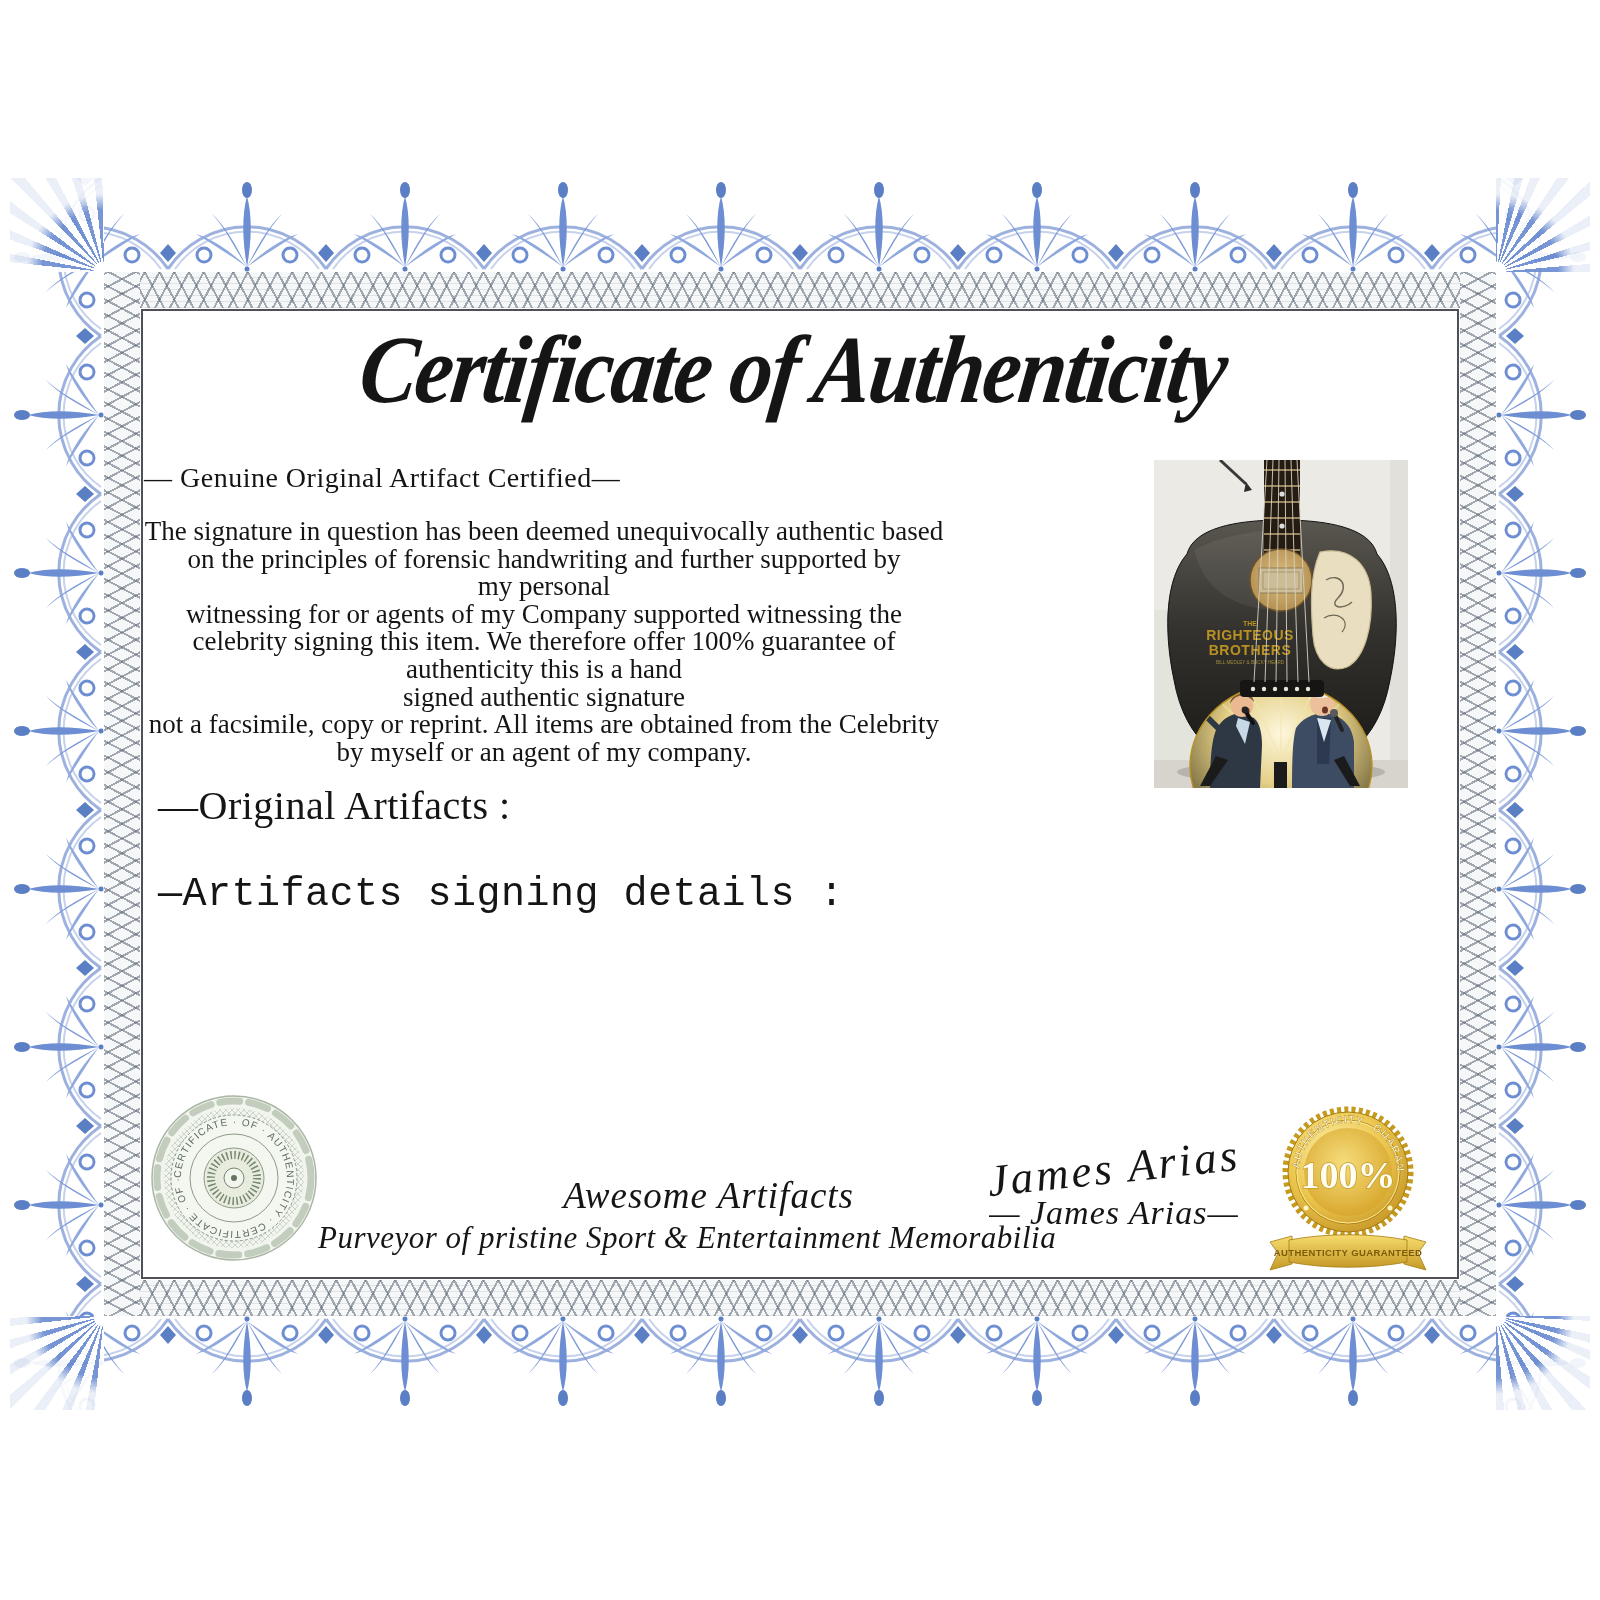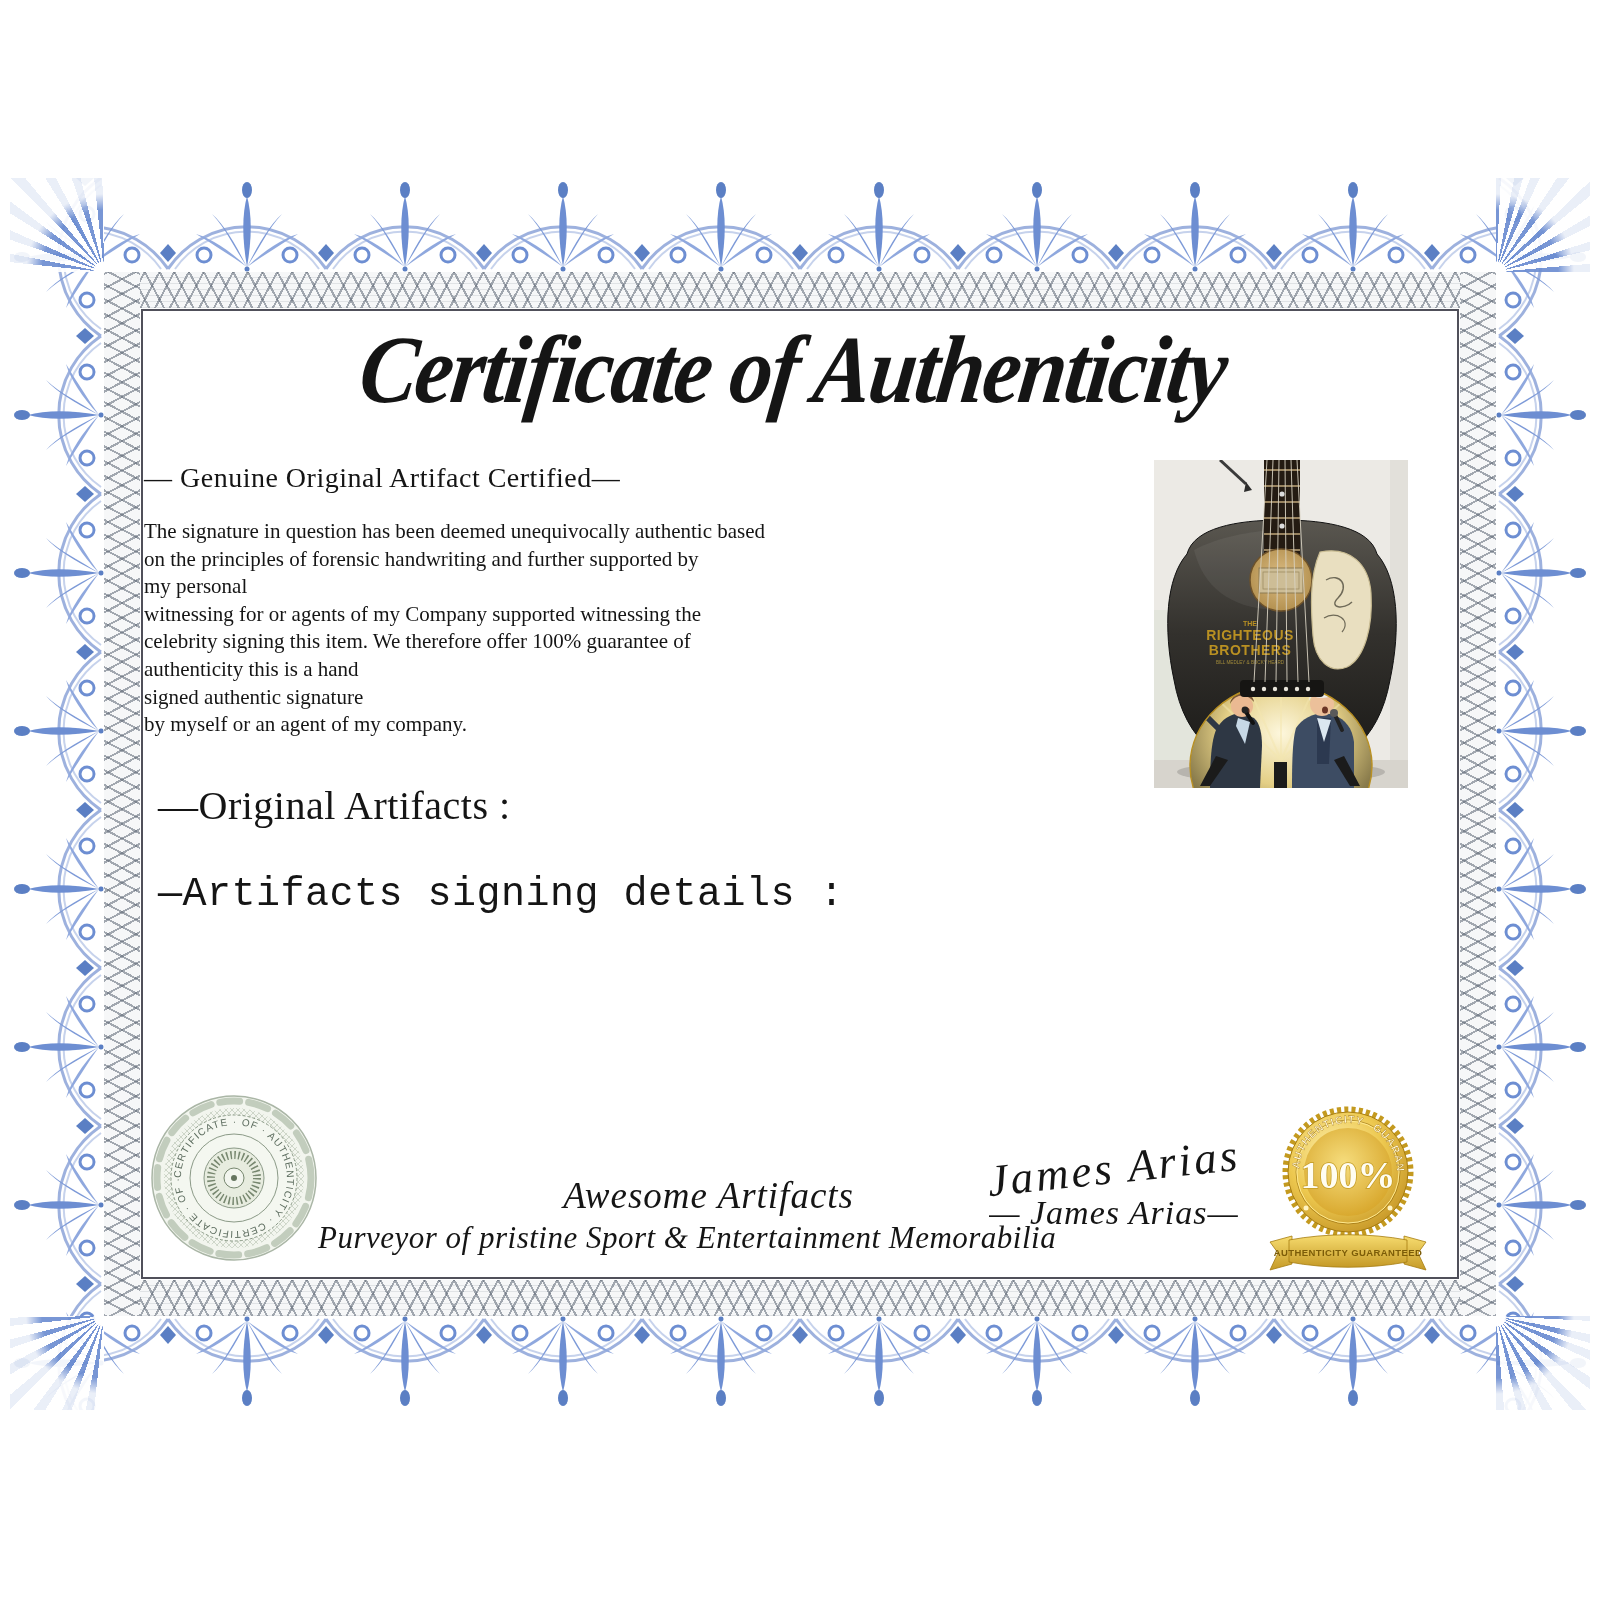--- a/index.html
+++ b/index.html
@@ -32,22 +32,22 @@
       repeating-linear-gradient(-28deg, rgba(92,102,116,.55) 0 2px, transparent 2px 13px),#f6f7f8;}
   .frame{position:absolute;inset:131px;border:2.5px solid #50505a;}
   .content{position:absolute;left:134px;top:134px;width:1312px;height:964px;background:#fff;}
 
   .title{position:absolute;top:2px;left:0;width:100%;text-align:center;
          font-family:"Liberation Serif", serif;font-style:italic;font-weight:700;
          font-size:86px;letter-spacing:-2px;transform:skewX(-7deg) scaleY(1.12);
          transform-origin:center top;white-space:nowrap;}
   .subtitle{position:absolute;top:150px;left:0;width:100%;text-align:left;
          font-size:28px;letter-spacing:.5px;}
-  .body-text{position:absolute;top:206px;left:0;width:800px;
-         font-size:21px;line-height:27.6px;}
+  .body-text{position:absolute;top:206px;left:0;width:800px;text-align:center;
+         font-size:27px;line-height:27.6px;}
   .sec-label{position:absolute;left:14px;font-size:40px;letter-spacing:.5px;white-space:nowrap;}
   .sec-1{top:470px;}
   .sec-2{top:560px;font-family:Liberation Mono, monospace;}
 
   .photo{position:absolute;left:1010px;top:148px;width:254px;height:328px;}
 
   .seal-green{position:absolute;left:4px;top:780px;width:172px;height:172px;}
   .seal-gold{position:absolute;left:1122px;top:784px;width:164px;height:178px;}
 
   .script{font-family:"Liberation Serif", serif;font-style:italic;}
@@ -122,20 +122,21 @@
       <div class="subtitle">— Genuine Original Artifact Certified—</div>
 
       <div class="body-text">
         <div>The signature in question has been deemed unequivocally authentic based</div>
         <div>on the principles of  forensic handwriting and further supported by</div>
         <div>my personal</div>
         <div>witnessing for or agents of my Company supported witnessing the</div>
         <div>celebrity signing this item. We therefore offer 100% guarantee of</div>
         <div>authenticity this is a hand</div>
         <div>signed authentic signature</div>
+        <div>not a facsimile, copy or reprint. All items are obtained from the Celebrity</div>
         <div>by myself or an agent of my company.</div>
       </div>
 
       <div class="sec-label sec-1">—Original Artifacts :</div>
       <div class="sec-label sec-2">—Artifacts signing details :</div>
 
       <svg class="photo" viewBox="0 0 254 328">
         <defs>
           <linearGradient id="bodyGrad" x1="0" y1="0" x2="0" y2="1">
             <stop offset="0" stop-color="#5a5750"></stop>

